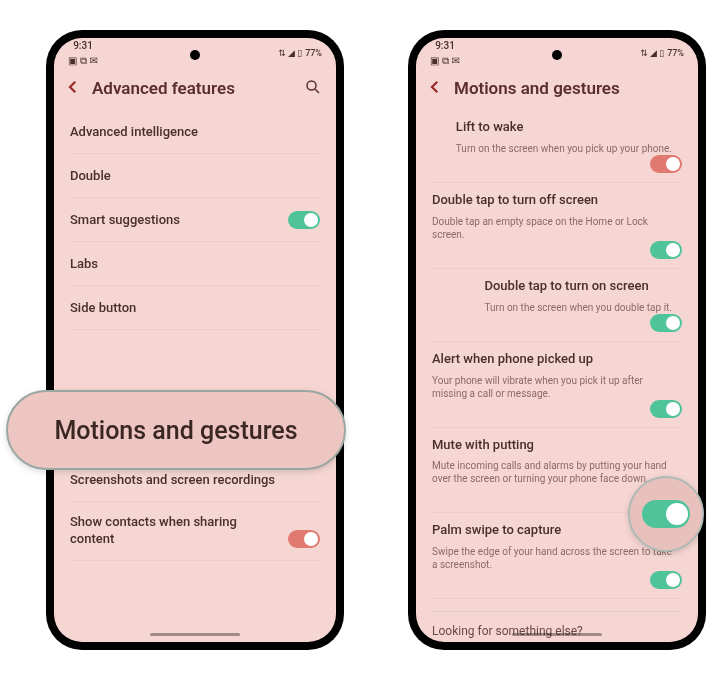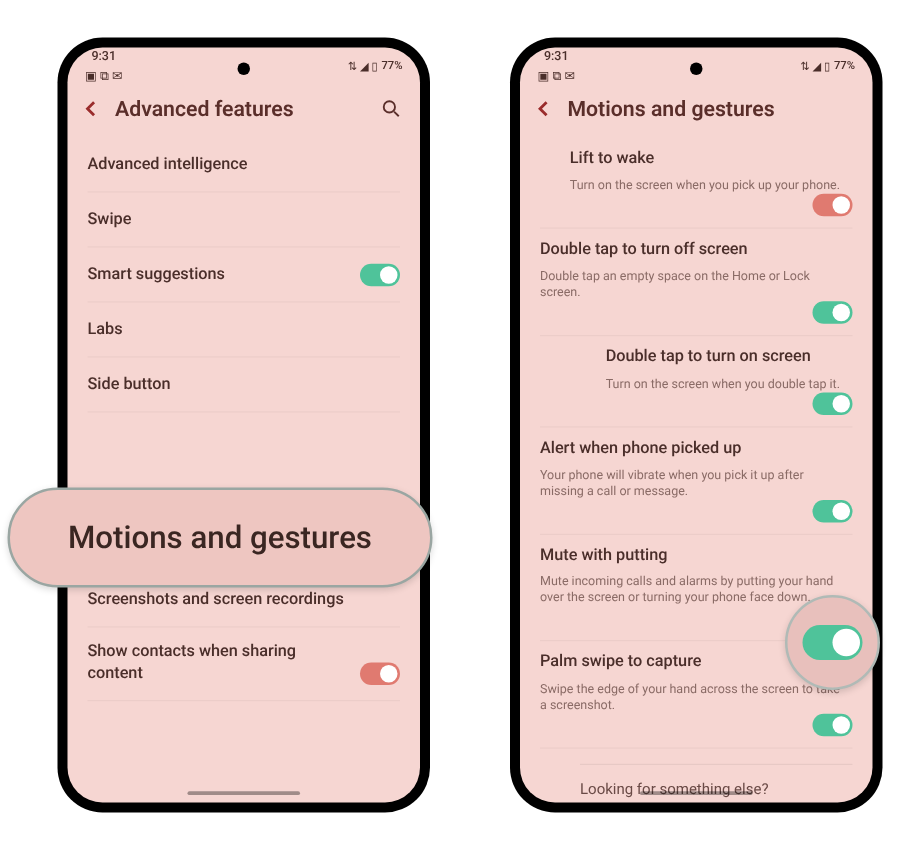--- a/index.html
+++ b/index.html
@@ -115,21 +115,20 @@
   .toggle.on-red::after { right: 2px; }
   .sub-label {
     font-size: 10px;
     color: #8a6b66;
     padding: 6px 0 2px 0;
   }
   .footer-block {
     margin-top: 12px;
     padding: 12px 0 4px 0;
     border-top: 1px solid rgba(0,0,0,0.06);
-    margin-left: 32px;
   }
   .footer-q {
     font-size: 12px;
     color: #6a4a46;
     padding-bottom: 10px;
   }
   .footer-link {
     font-size: 12px;
     color: #2e8a6a;
     font-weight: 500;
@@ -218,21 +217,21 @@
     </div>
 
     <div class="list">
       <div class="row">
         <div class="row-text">
             <div class="row-title">Advanced intelligence</div>
           </div>
       </div>
       <div class="row">
         <div class="row-text">
-            <div class="row-title">Swipe</div>
+            <div class="row-title">Double</div>
           </div>
       </div>
       <div class="row">
         <div class="row-text">
             <div class="row-title">Smart suggestions</div>
           </div>
         <div class="toggle on"></div>
       </div>
       <div class="row">
         <div class="row-text">

